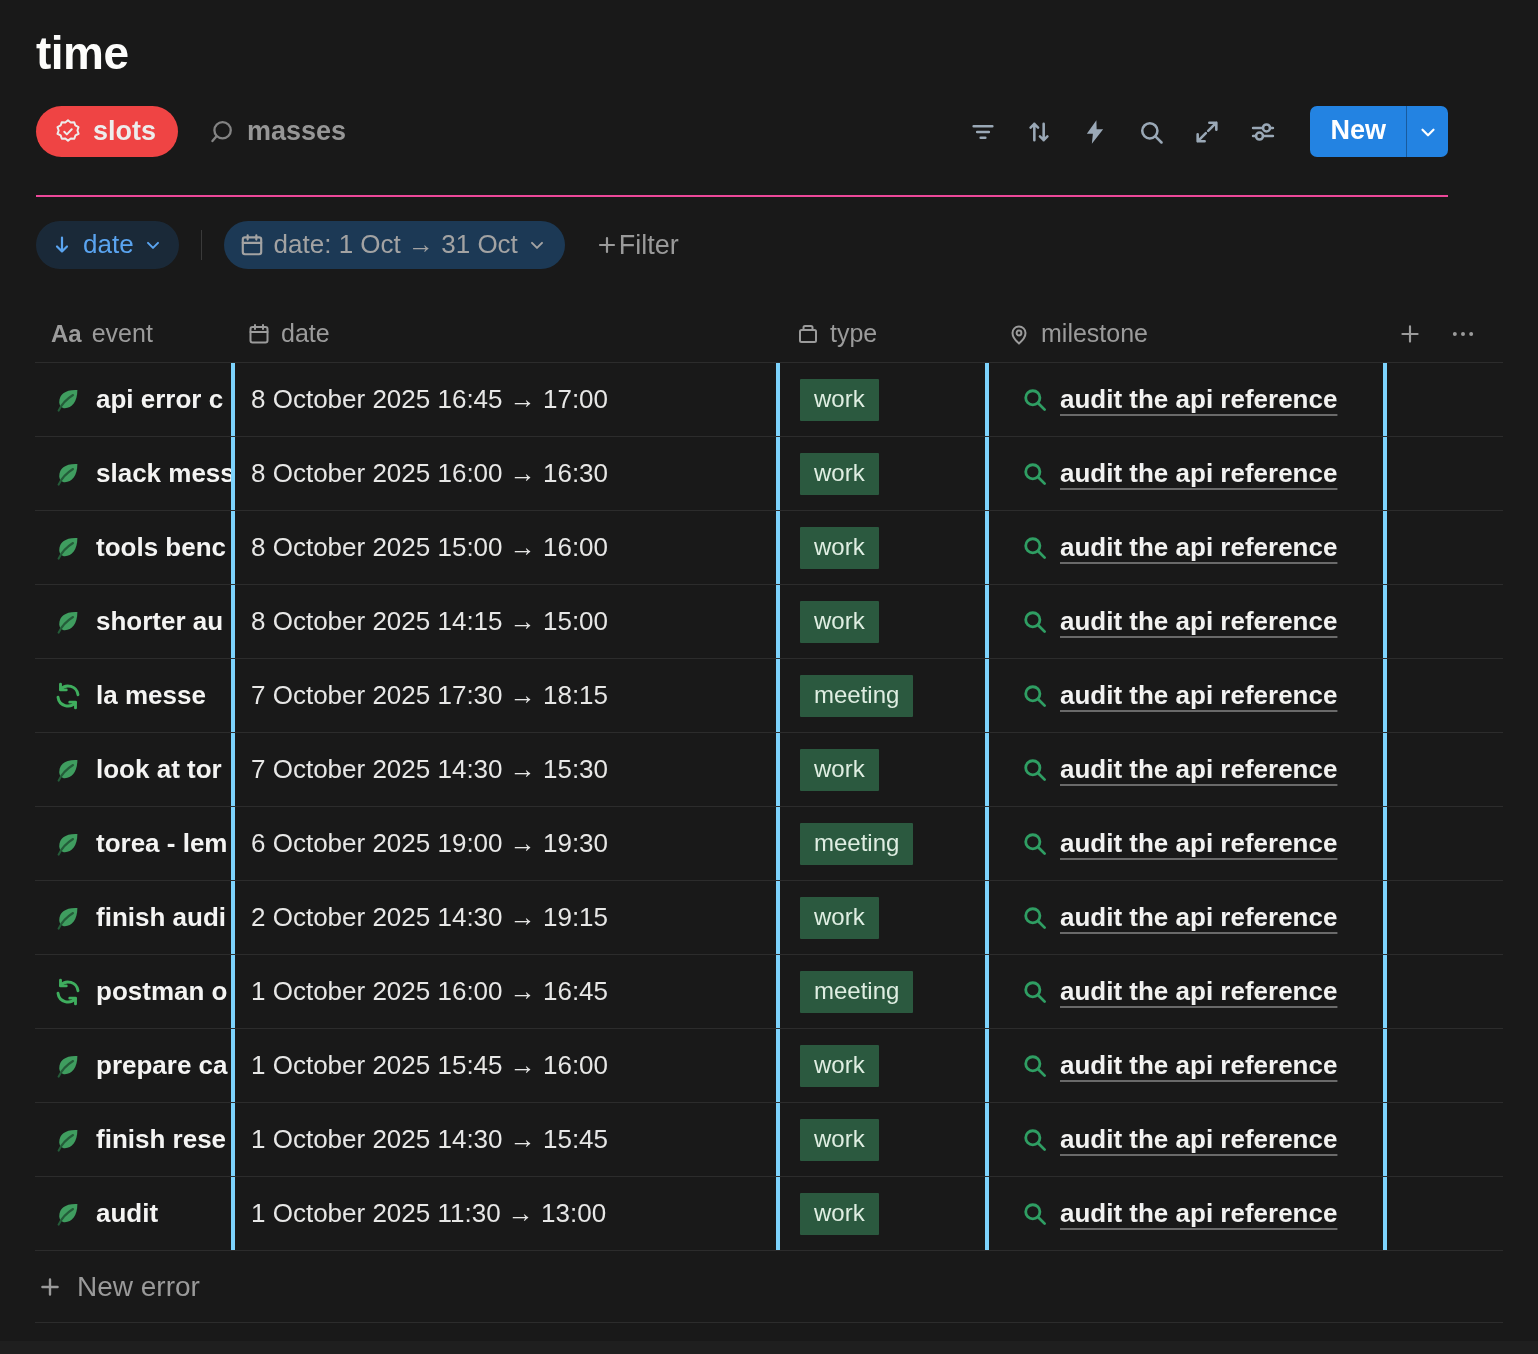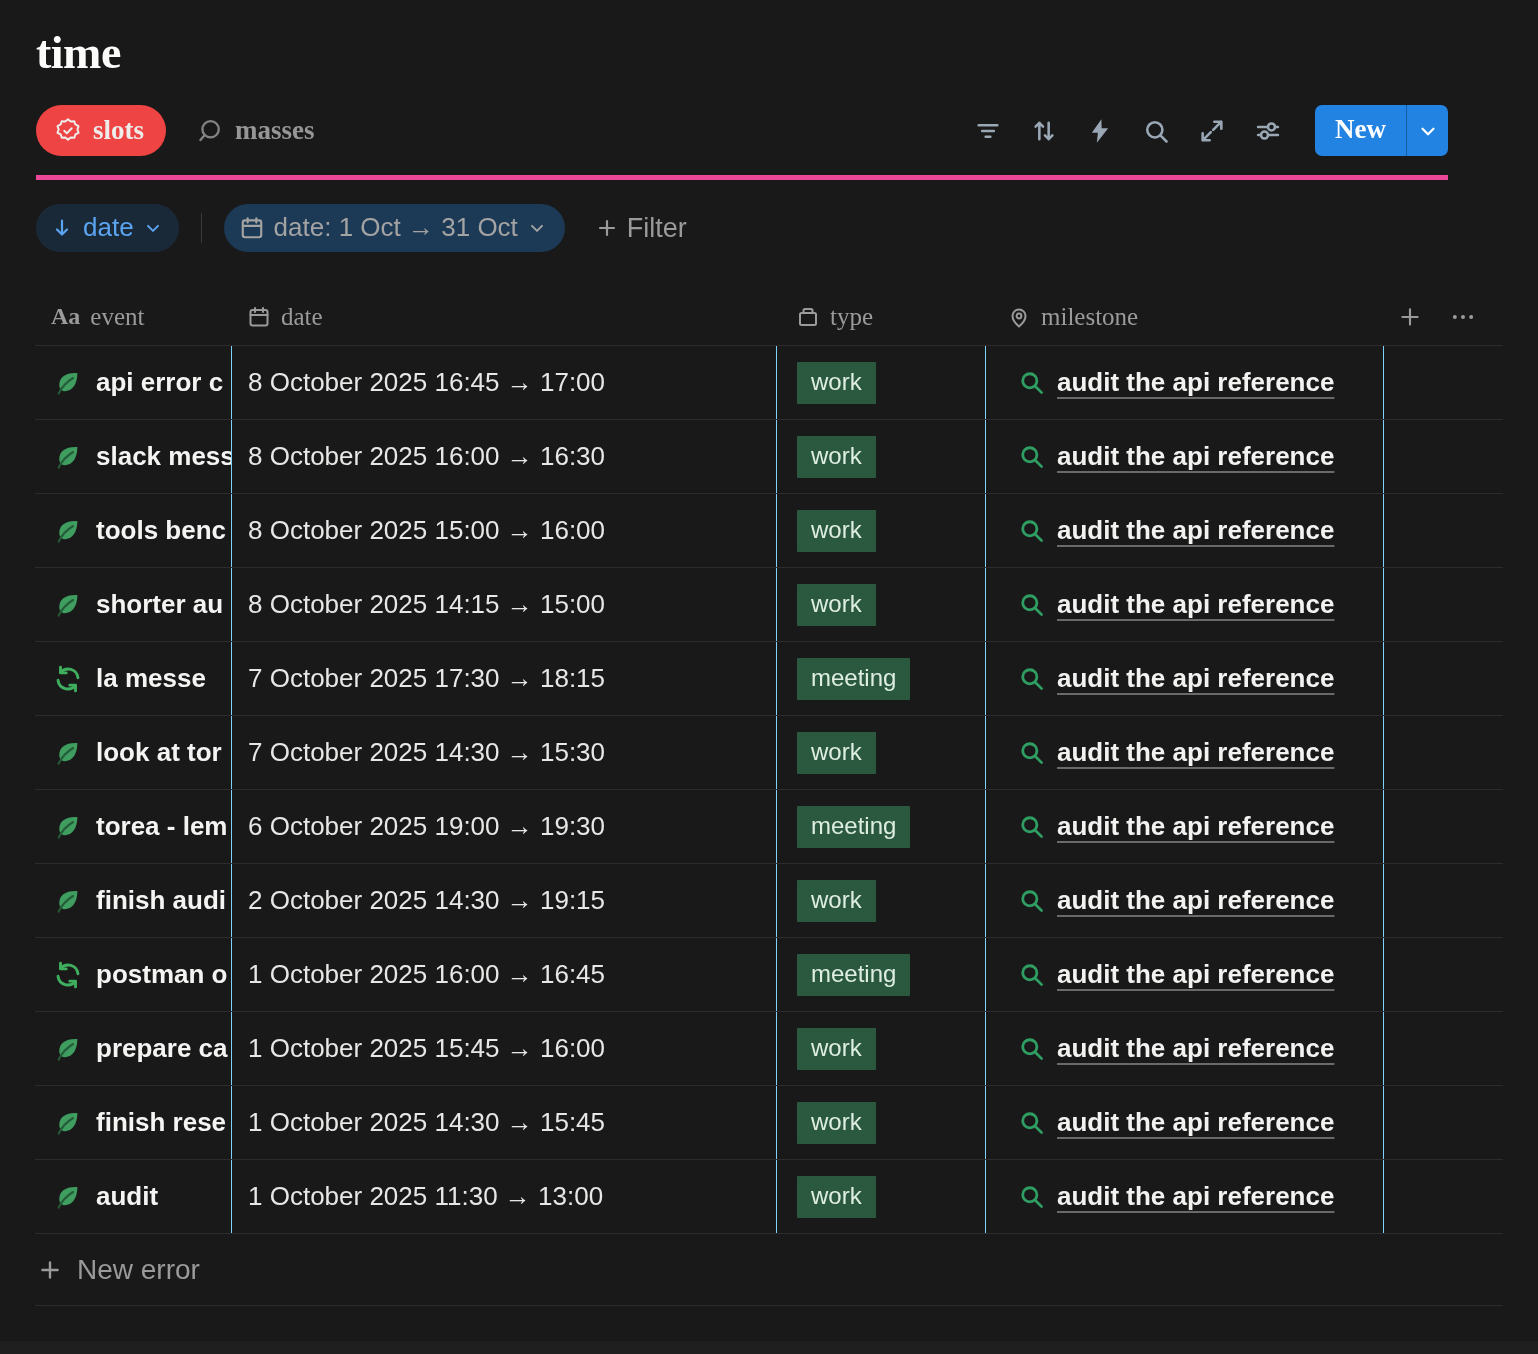--- a/index.html
+++ b/index.html
@@ -5,21 +5,21 @@
   * { box-sizing: border-box; }
   html,body { margin:0; padding:0; }
   body {
     width:1538px; height:1354px; overflow:hidden; position:relative;
     background:#191919; color:#e8e8e8;
     font-family:"Liberation Sans","DejaVu Sans",sans-serif;
   }
   svg { display:block; }
 
   
-  .topbar { margin:0 90px 0 36px; border-bottom:5px solid #ec4899; padding-bottom:19px;font-family:Liberation Serif, serif; }
+  .topbar { margin:0 90px 0 36px; border-bottom:2px solid #ec4899; padding-bottom:38px; }
   .page-title { font-size:46px; font-weight:700; color:#fcfcfb; padding-top:26px; letter-spacing:-0.5px; }
   .tabrow { margin-top:26px; display:flex; align-items:center; justify-content:space-between; }
   .tabs { display:flex; align-items:center; }
   .tab { display:flex; align-items:center; gap:11px; font-size:27px; font-weight:600; cursor:pointer; }
   .tab-active { background:#ef4444; border-radius:28px; padding:10px 22px 10px 18px; color:#ededec; }
   .tab-inactive { color:#969696; margin-left:30px; }
   .tab-inactive svg { opacity:.85; }
 
   .controls { display:flex; align-items:center; gap:10px; }
   .ticon { width:46px; height:46px; display:flex; align-items:center; justify-content:center;
@@ -29,39 +29,39 @@
              padding:9px 20px 11px 20px; border-radius:7px 0 0 7px; cursor:pointer; }
   .new-caret { background:#2383e2; border-left:1px solid rgba(0,0,0,.3); border-radius:0 7px 7px 0;
                display:flex; align-items:center; justify-content:center; width:42px; cursor:pointer; color:#fff; }
 
   
   .filterbar { margin:24px 36px 0 36px; display:flex; align-items:center; }
   .pill { display:flex; align-items:center; gap:9px; border-radius:24px; font-size:26px; cursor:pointer; white-space:nowrap; }
   .pill-sort { background:rgba(35,131,226,.16); color:#5aa4f0; padding:8px 16px 9px 14px; }
   .vdivider { width:1px; height:30px; background:#3a3a3a; margin:0 22px; }
   .pill-range { background:rgba(35,131,226,.30); color:#a3a3a3; padding:8px 18px 9px 15px; font-weight:500; }
-  .add-filter { display:flex; align-items:center; gap:8px; color:#9a9a9a; font-size:27px; margin-left:30px; cursor:pointer; }
+  .add-filter { display:flex; align-items:center; color:#9a9a9a; font-size:27px; margin-left:30px; cursor:pointer; }
 
   
   .table { margin:36px 0 0 35px; width:1468px; }
   .thead, .trow, .tfoot-row { display:grid; grid-template-columns:196px 545px 209px 398px 120px; }
   .thead { height:58px; align-items:center; color:#9b9b9b; font-size:25px; border-bottom:1px solid #2c2c2c; }
-  .hcell { display:flex; align-items:center; gap:10px; overflow:hidden; white-space:nowrap; cursor:pointer;font-family:Liberation Serif, serif; }
+  .hcell { display:flex; align-items:center; gap:10px; overflow:hidden; white-space:nowrap; cursor:pointer; }
   .hcell svg, .hcell .aa { flex-shrink:0; }
   .aa { font-size:24px; font-weight:600; letter-spacing:0; color:#9b9b9b; }
   .h-event { padding-left:16px; }
   .h-date { padding-left:16px; }
   .h-type { padding-left:20px; }
   .h-milestone { padding-left:22px; }
   .h-extra { display:flex; align-items:center; gap:26px; padding-left:14px; color:#9b9b9b; }
   .h-extra .hbtn { cursor:pointer; display:flex; align-items:center; }
 
   .trow { height:74px; border-bottom:1px solid #2c2c2c; cursor:pointer; }
   .cell { display:flex; align-items:center; overflow:hidden; white-space:nowrap; }
-  .cell + .cell { border-left:1px solid #7dd3fc; }
+  .cell + .cell { border-left:4px solid #7dd3fc; }
   .cell-event { padding-left:18px; gap:13px; }
   .row-icon { width:30px; height:30px; flex-shrink:0; }
   .event-name { font-size:26px; font-weight:700; color:#f4f4f3; }
   .cell-date { padding-left:16px; font-size:26px; color:#e7e7e6; }
   .cell-type { padding-left:20px; }
   .tag { padding:5px 14px 7px 14px; border-radius:1px; font-size:24px; line-height:1.25; }
   .cell-milestone { padding-left:32px; gap:12px; }
   .ms-icon { width:27px; height:27px; flex-shrink:0; }
   .milestone-text { font-size:26px; font-weight:600; color:#f2f2f1;
                     text-decoration:underline; text-decoration-color:#6a6a6a;

